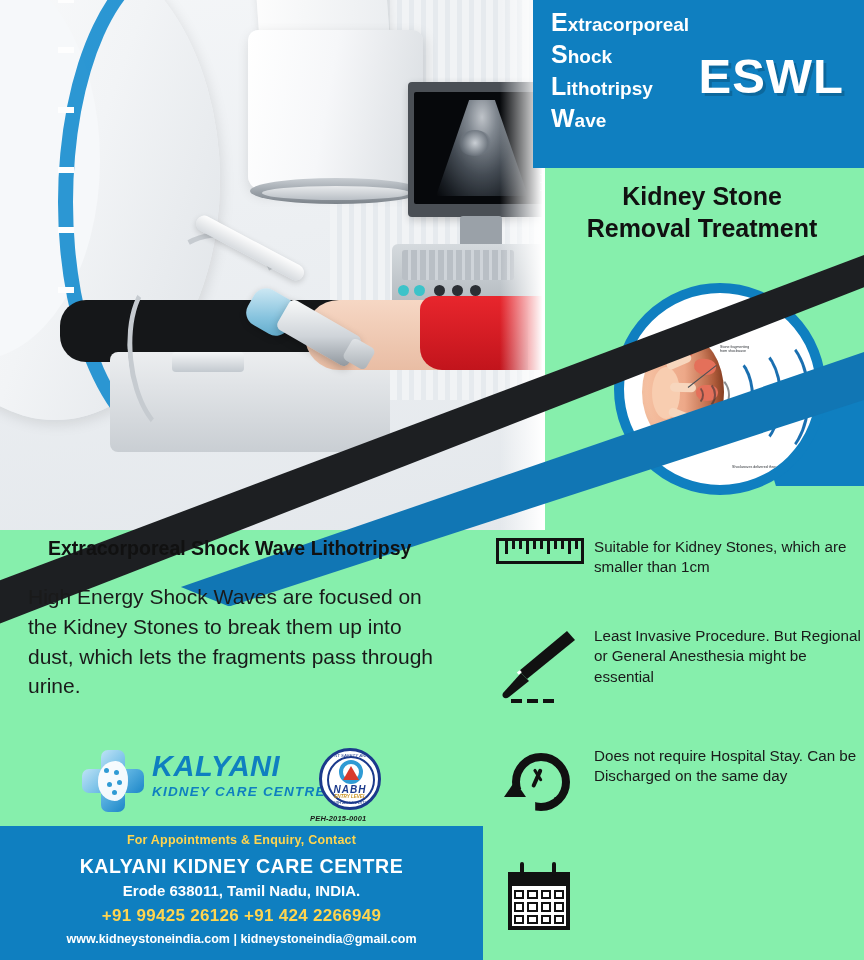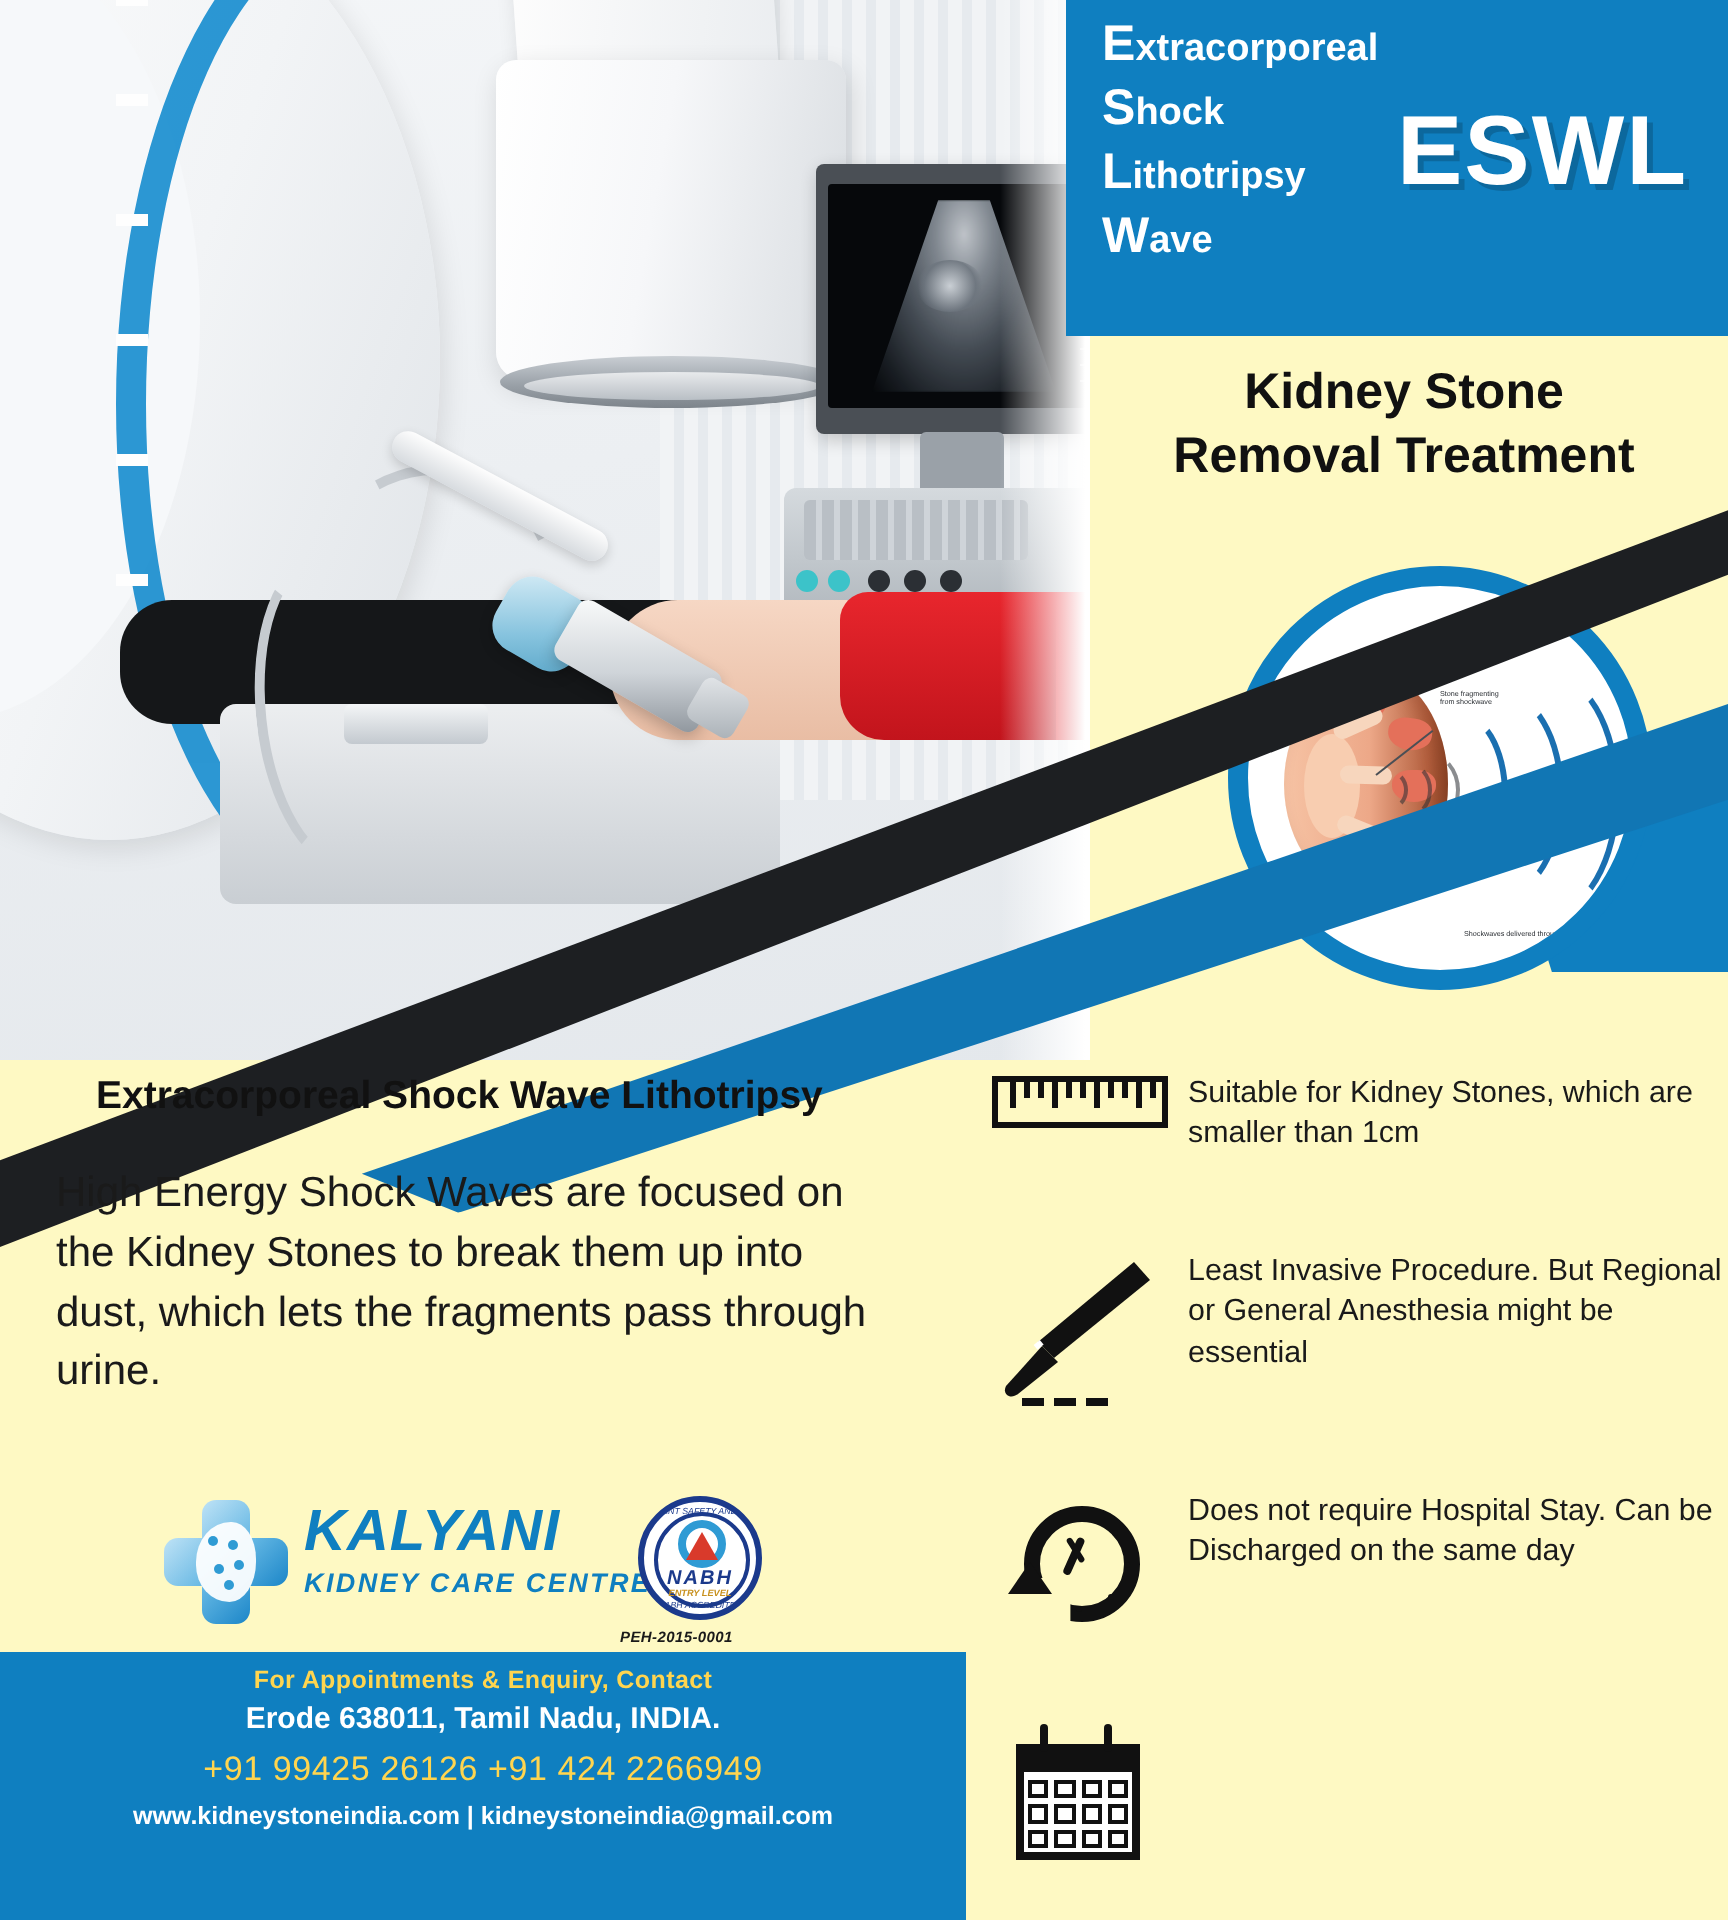--- a/index.html
+++ b/index.html
@@ -1,19 +1,19 @@
 <!DOCTYPE html>
 <html><head>
 <meta charset="utf-8">
 <style>
   html,body{margin:0;padding:0;background:#fff;}
   body{width:864px;height:960px;position:relative;overflow:hidden;
        font-family:"Liberation Sans",sans-serif;color:#111;}
 
-  .poster{position:absolute;inset:0;width:864px;height:960px;background:#fef9c3;overflow:hidden;}
+  .poster{position:absolute;inset:0;width:864px;height:960px;background:#86efac;overflow:hidden;}
 
   
   .photo{position:absolute;left:0;top:0;width:545px;height:530px;overflow:hidden;
          background:linear-gradient(170deg,#f4f6f8 0%,#eceff2 45%,#e4e8ec 100%);}
   .wall{position:absolute;left:330px;top:0;width:300px;height:400px;
         background:repeating-linear-gradient(90deg,#f1f3f5 0px,#f1f3f5 7px,#e6eaee 7px,#e6eaee 12px);}
   .carm{position:absolute;left:-110px;top:-60px;width:330px;height:480px;border-radius:50%;
         background:linear-gradient(110deg,#ffffff 0%,#f2f4f6 55%,#dfe3e7 100%);
         box-shadow:2px 4px 14px rgba(0,0,0,.10);}
   .carm-inner{position:absolute;left:-40px;top:20px;width:250px;height:400px;border-radius:50%;
@@ -155,21 +155,21 @@
   .nabh-arc span{position:absolute;width:100%;text-align:center;white-space:nowrap;}
   .peh{position:absolute;left:228px;top:66px;width:80px;text-align:left;font-size:7.5px;
         font-weight:bold;color:#1a1a1a;letter-spacing:.2px;}
 
   
   .footer{position:absolute;left:0;top:826px;width:483px;height:134px;background:#0f7fc0;
         text-align:center;color:#fff;}
   .f-appt{font-size:12.5px;font-weight:bold;color:#ffd54f;margin-top:7px;letter-spacing:.2px;}
   .f-name{font-size:19.5px;font-weight:bold;color:#fff;margin-top:8px;letter-spacing:.6px;}
   .f-addr{font-size:15px;font-weight:bold;color:#fff;line-height:1.28;margin-top:3px;}
-  .f-phone{font-size:17px;font-weight:normal;color:#ffd54f;margin-top:6px;letter-spacing:.3px;}
+  .f-phone{font-size:17px;font-weight:bold;color:#ffd54f;margin-top:6px;letter-spacing:.3px;}
   .f-web{font-size:12.5px;font-weight:bold;color:#fff;margin-top:6px;}
 
   
   .feat{position:absolute;left:486px;width:378px;display:flex;align-items:flex-start;}
   .ficon{width:108px;flex:0 0 108px;display:flex;justify-content:center;padding-top:2px;}
   .ftext{font-size:15.2px;line-height:1.34;color:#1a1a1a;padding-top:1px;}
 
   .ruler{position:relative;width:88px;height:26px;border:3px solid #111;box-sizing:border-box;}
   .ruler i{position:absolute;top:0;width:3px;background:#111;display:block;}
   .scal{position:relative;width:86px;height:78px;}
@@ -324,20 +324,21 @@
       <div class="nabh-core"></div>
       <div class="nabh-tri"></div>
       <div class="nabh-txt">NABH</div>
       <div class="nabh-sub">ENTRY LEVEL</div>
     </div>
     <div class="peh">PEH-2015-0001</div>
   </div>
 
   <div class="footer">
     <div class="f-appt">For Appointments &amp; Enquiry, Contact</div>
+    <div class="f-name">KALYANI KIDNEY CARE CENTRE</div>
     <div class="f-addr">Erode 638011, Tamil Nadu, INDIA.</div>
     <div class="f-phone">+91 99425 26126  +91 424 2266949</div>
     <div class="f-web">www.kidneystoneindia.com | kidneystoneindia@gmail.com</div>
   </div>
 
   <div class="feat" style="top:536px">
     <div class="ficon">
       <div class="ruler">
         <i style="left:6px;height:13px"></i>
           <i style="left:13px;height:8px"></i>

